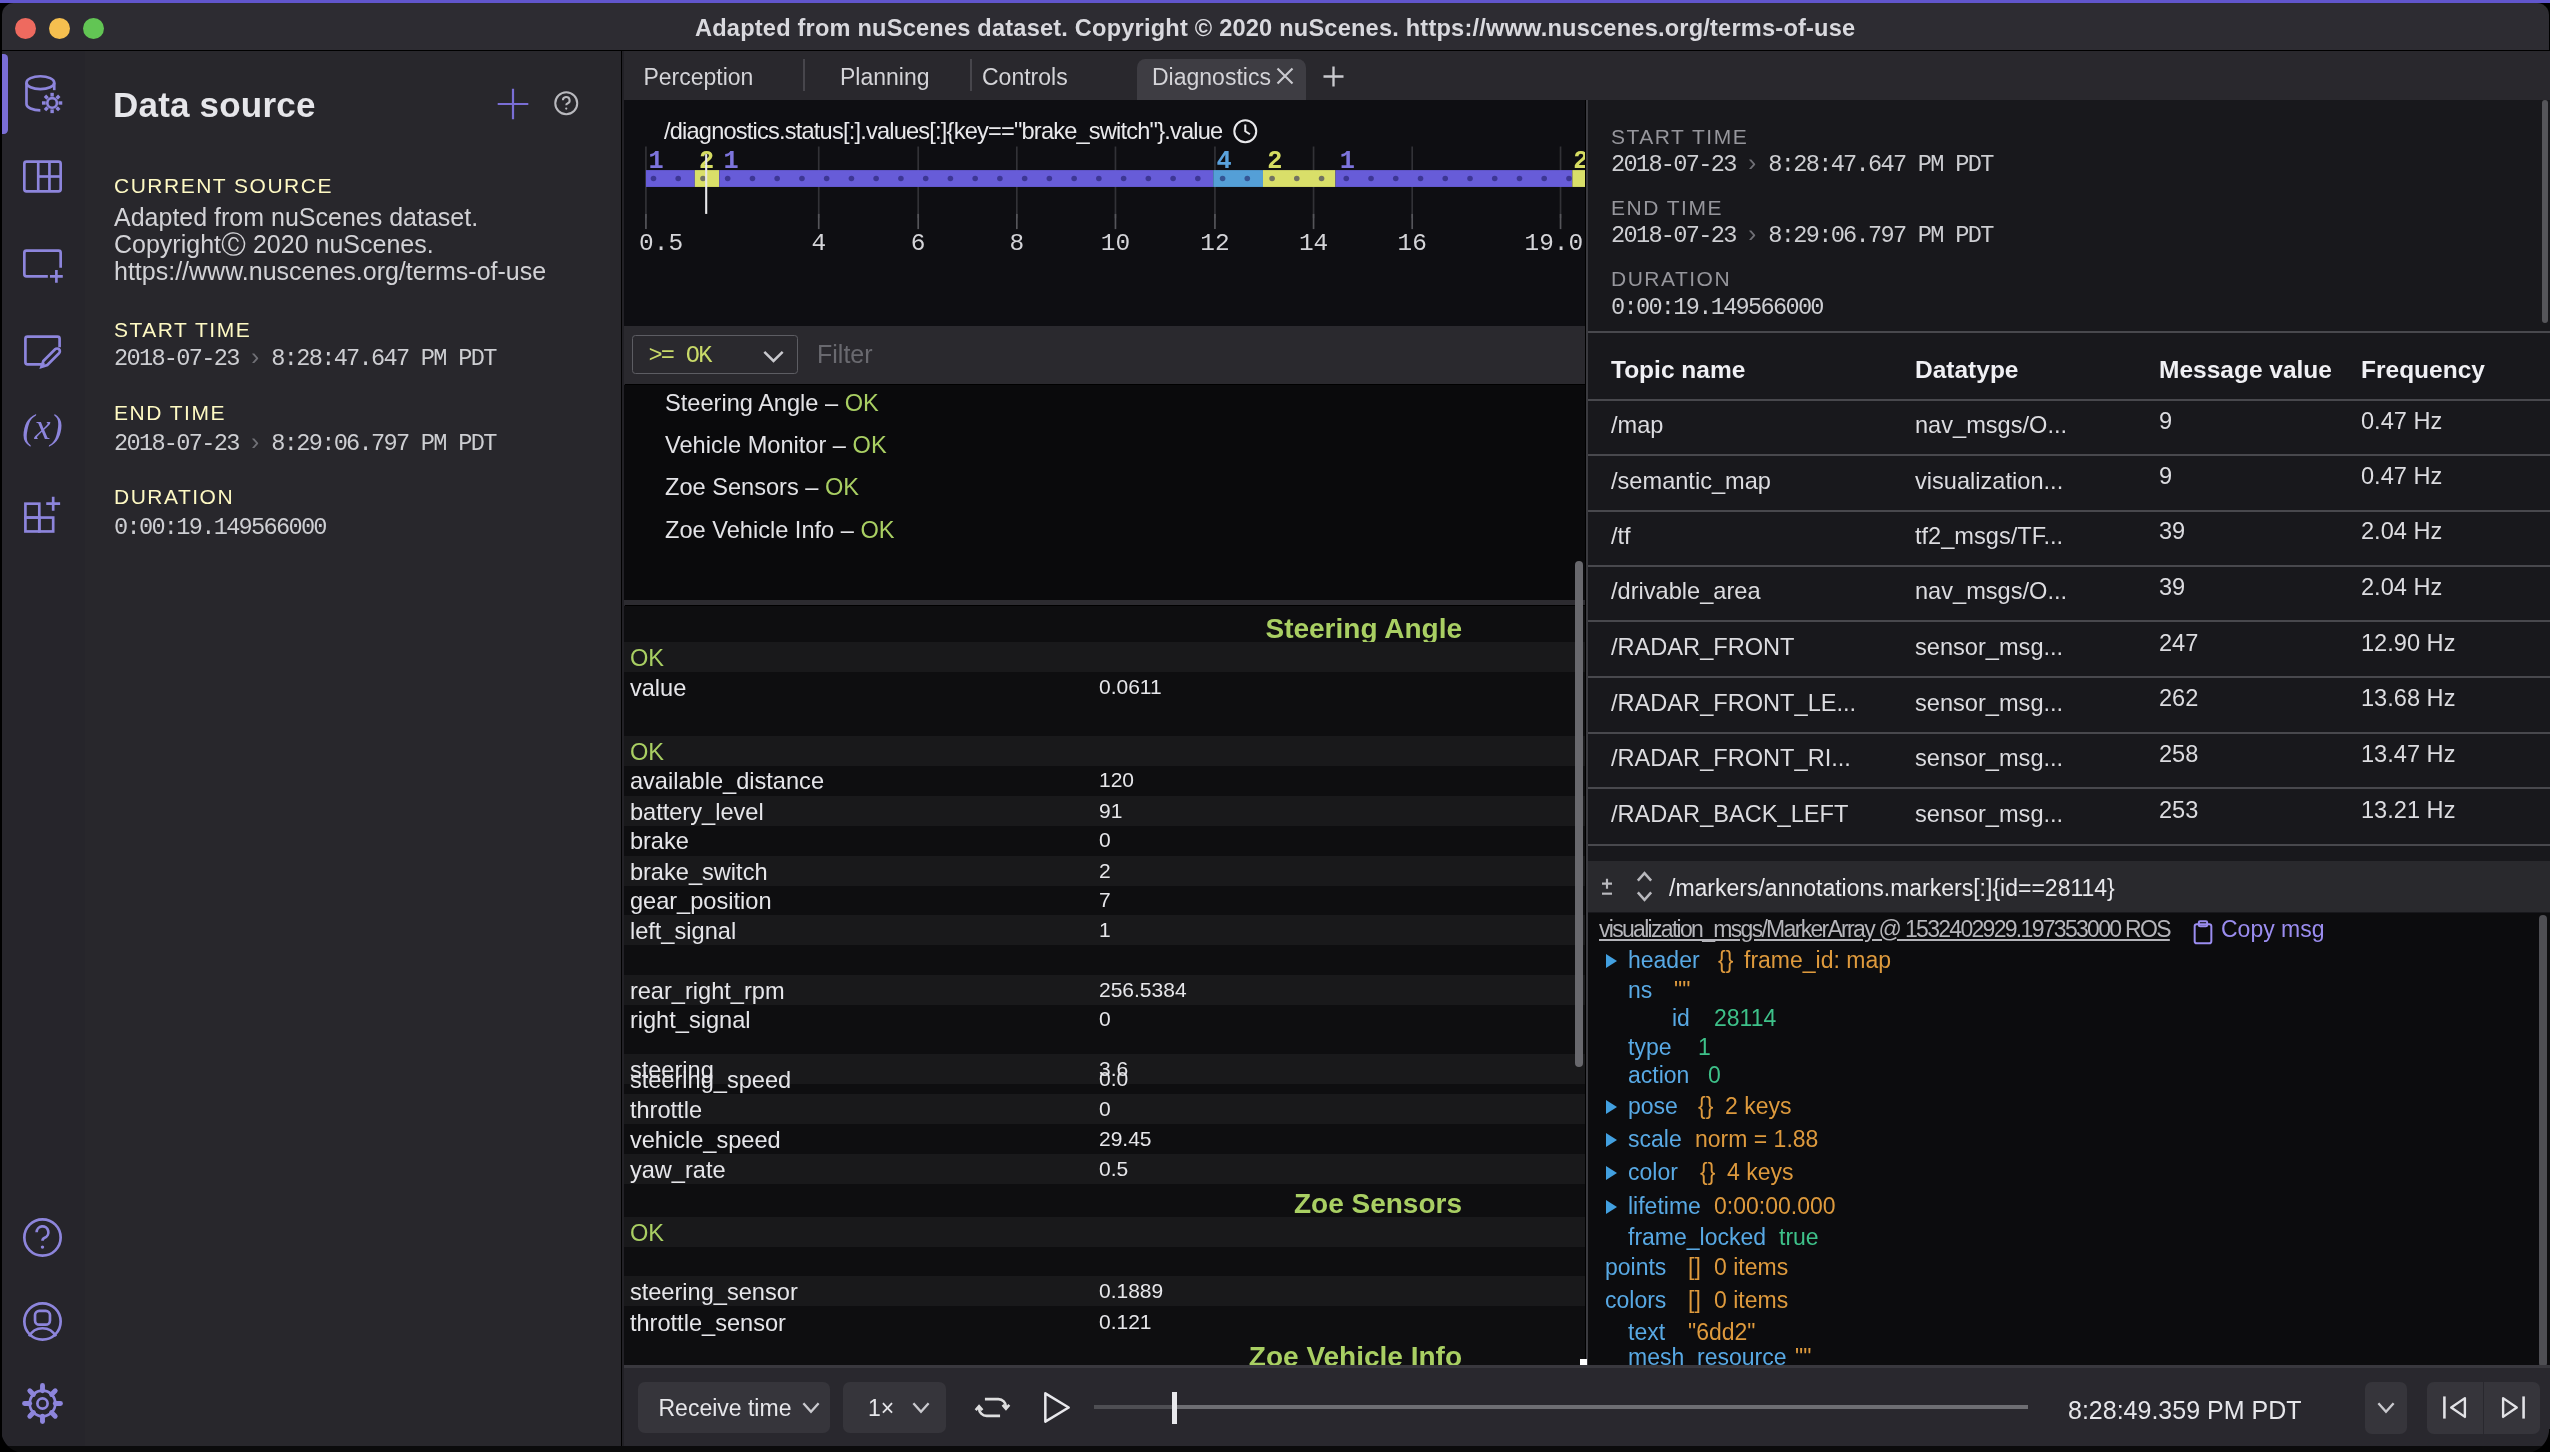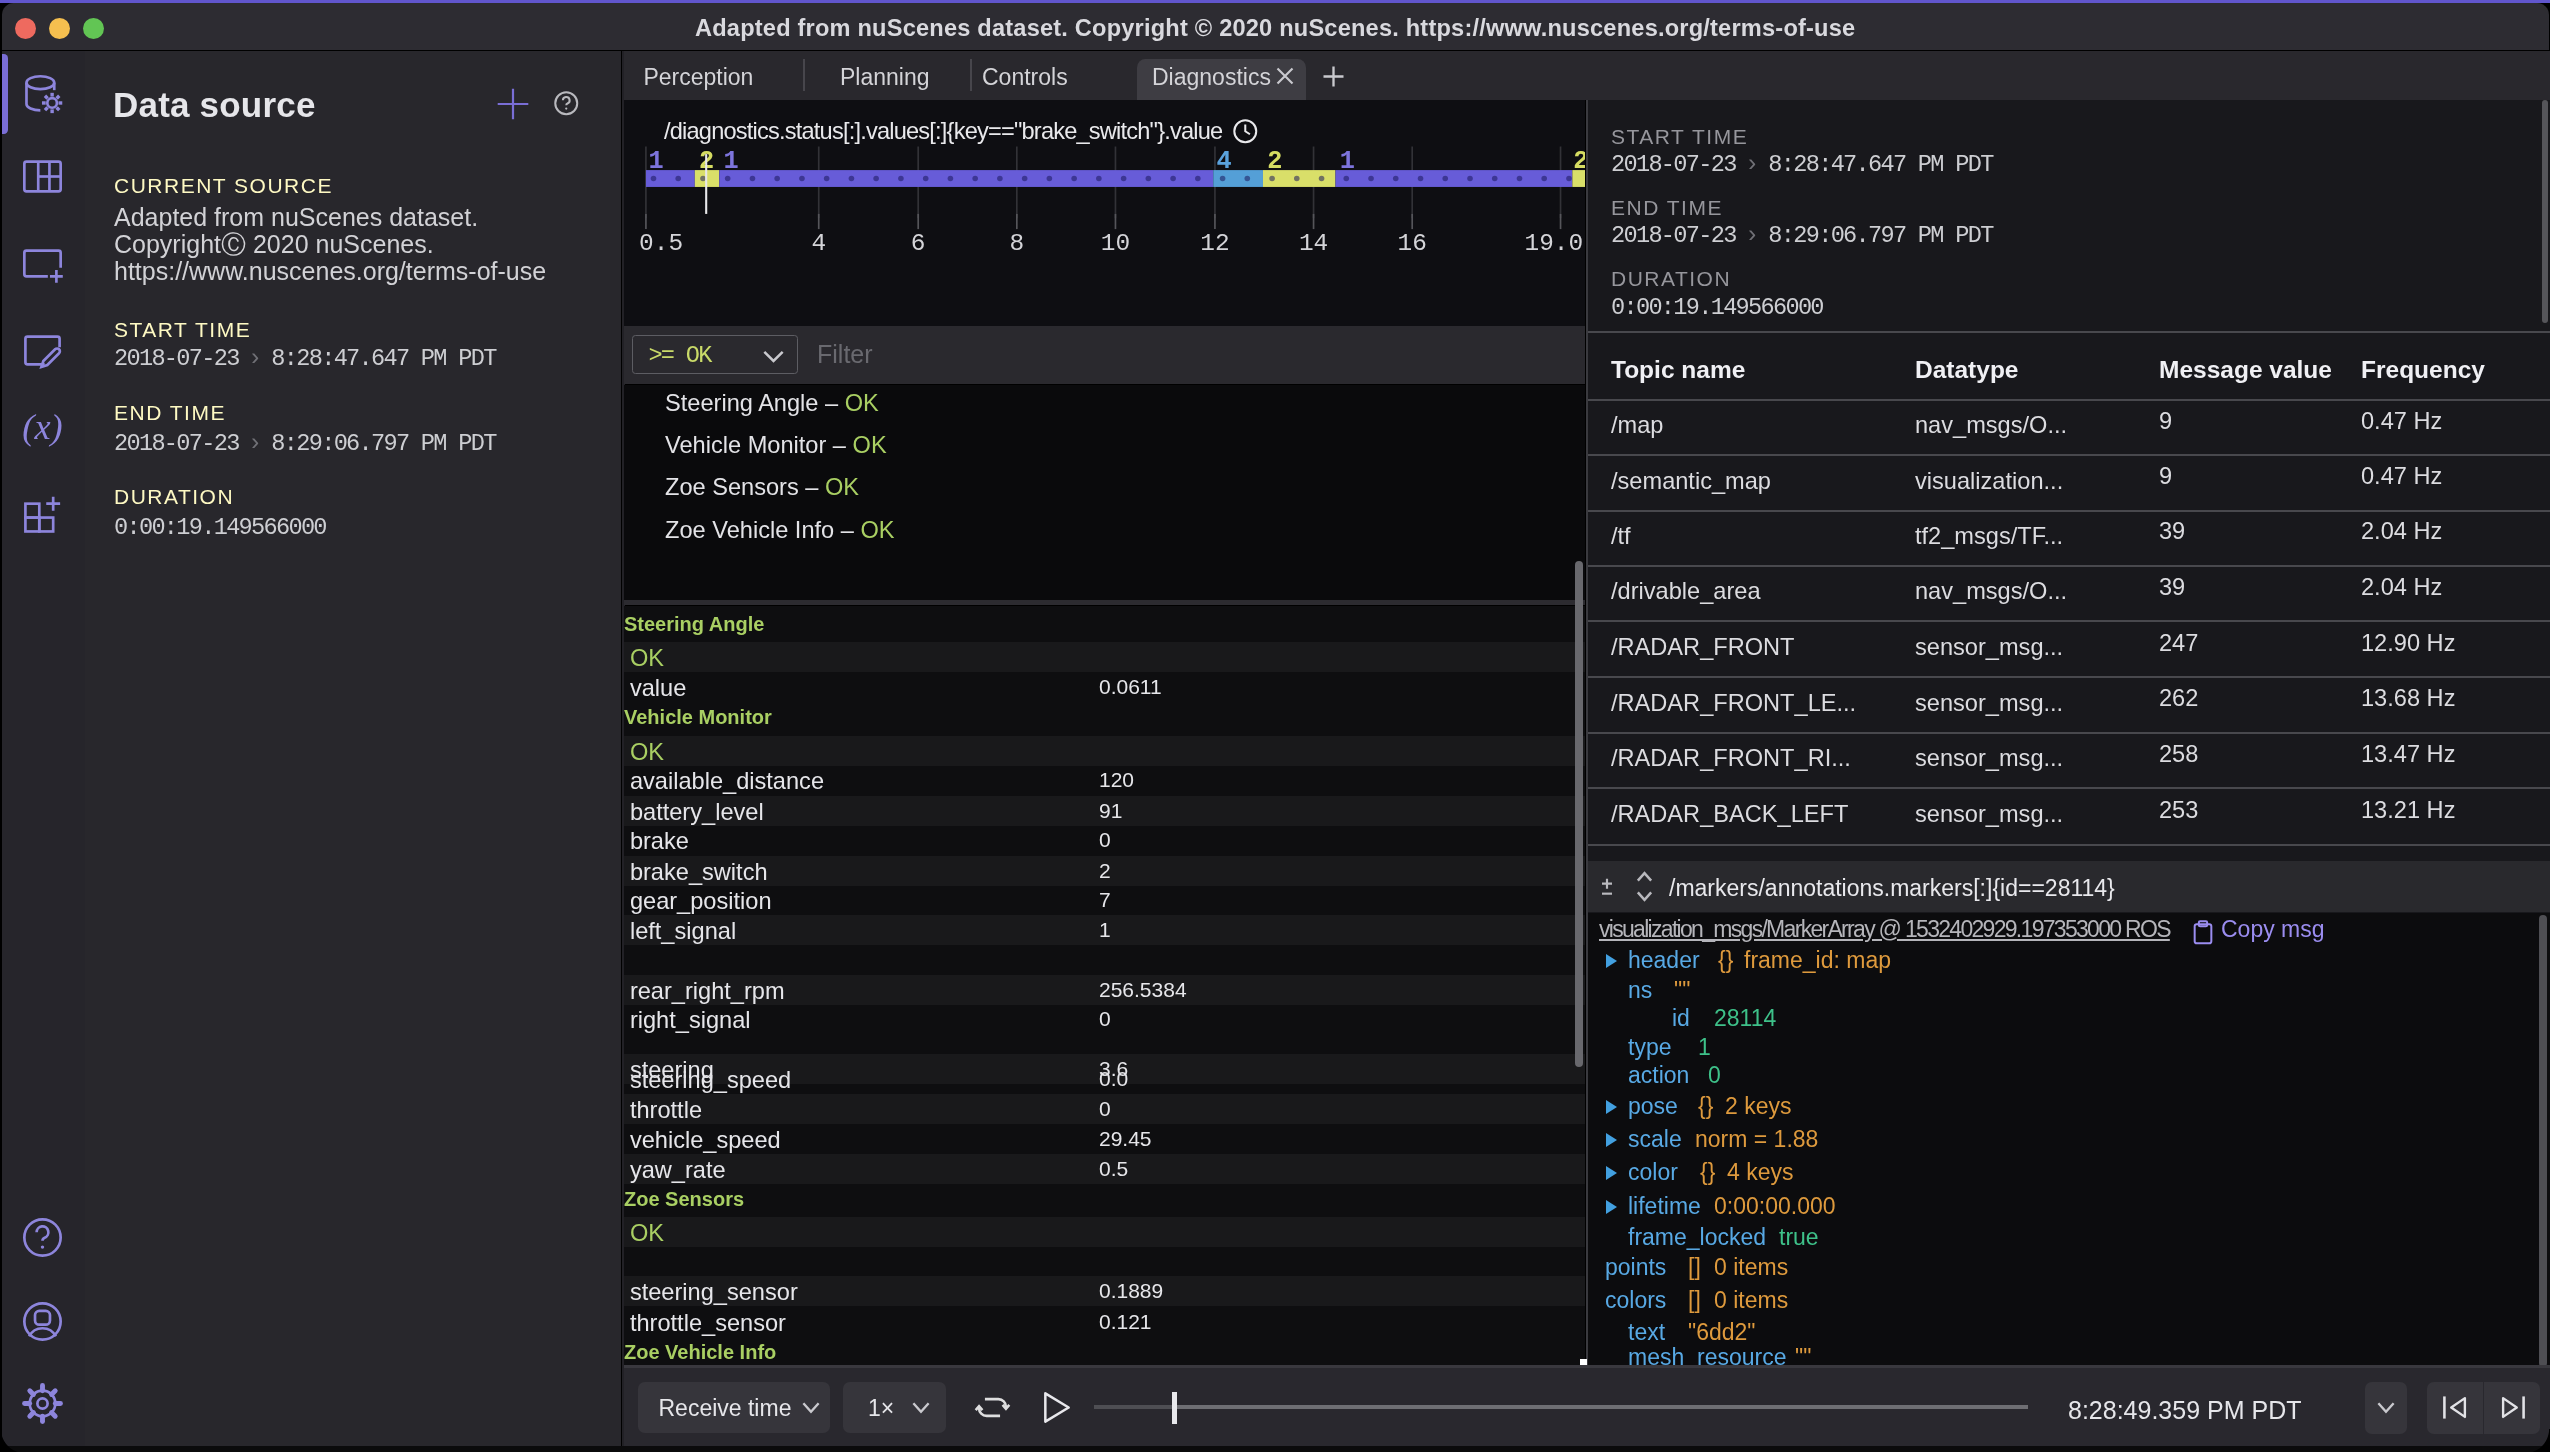--- a/index.html
+++ b/index.html
@@ -47,21 +47,21 @@
 
 #statuslist { left:624px; top:385px; width:961px; height:216px; background:#0a0a0c; }
 .stitem { position:absolute; left:41px; font-size:23.6px; color:#e3e3e7; white-space:nowrap; }
 .ok { color:#a9cf63; }
 #listdiv { left:624px; top:600px; width:961px; height:5px; background:#2c2b30; }
 
 
 #detail { left:624px; top:606px; width:961px; height:762px; background:#0e0e10; overflow:hidden; }
 .drow { position:absolute; left:0; width:961px; height:30px; }
 .drow.lt { background:#19191b; }
-.dhead { position:absolute; left:0; width:838px; text-align:left; font-size:20px; font-weight:700; color:#a9cf63; }
+.dhead { position:absolute; left:0; width:838px; text-align:right; font-size:28px; font-weight:700; color:#a9cf63; }
 .dok { position:absolute; left:5.9px; font-size:23.6px; color:#a9cf63; }
 .dkey { position:absolute; left:5.9px; top:3.4px; font-size:23.6px; color:#e6e6ea; }
 .dval { position:absolute; left:475px; top:3.4px; font-size:21px; color:#e6e6ea; }
 
 
 #vdiv2 { left:1586px; top:100px; width:2.5px; height:1268px; background:#3a3a3f; }
 #diagscroll { left:1575px; top:561px; width:7.6px; height:506px; background:#68686d; border-radius:4.2px; }
 #hscrollthumb { left:1580px; top:1359px; width:6.7px; height:8.4px; background:#fff; }
 
 
@@ -316,21 +316,20 @@
   <div class="stitem" style="top:132px;">Zoe Vehicle Info – <span class="ok">OK</span></div>
 </div>
 <div class="abs" id="listdiv"></div>
 <div class="abs" id="detail">
   <div class="dhead" style="top:6.7px;">Steering Angle</div>
 <div class="drow lt" style="top:36px;"><span class="dok" style="top:2.5px;position:relative;">OK</span></div>
 <div class="drow" style="top:66px;">
       <span class="dkey">value</span>
       <span class="dval">0.0611</span>
     </div>
-<div class="dhead" style="top:100px;">Vehicle Monitor</div>
 <div class="drow lt" style="top:130px;"><span class="dok" style="top:2.5px;position:relative;">OK</span></div>
 <div class="drow" style="top:159px;">
       <span class="dkey">available_distance</span>
       <span class="dval">120</span>
     </div>
 <div class="drow lt" style="top:190px;">
       <span class="dkey">battery_level</span>
       <span class="dval">91</span>
     </div>
 <div class="drow" style="top:219px;">

